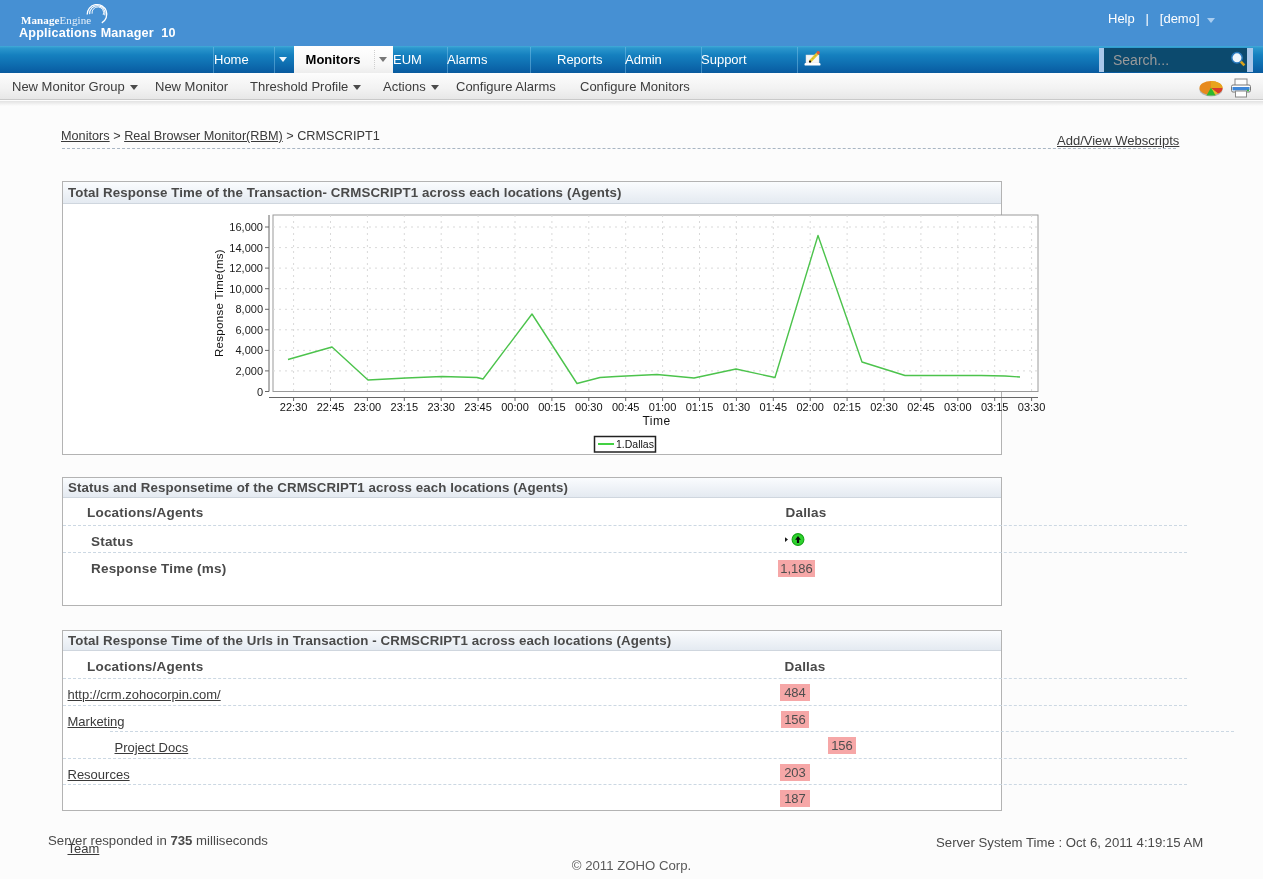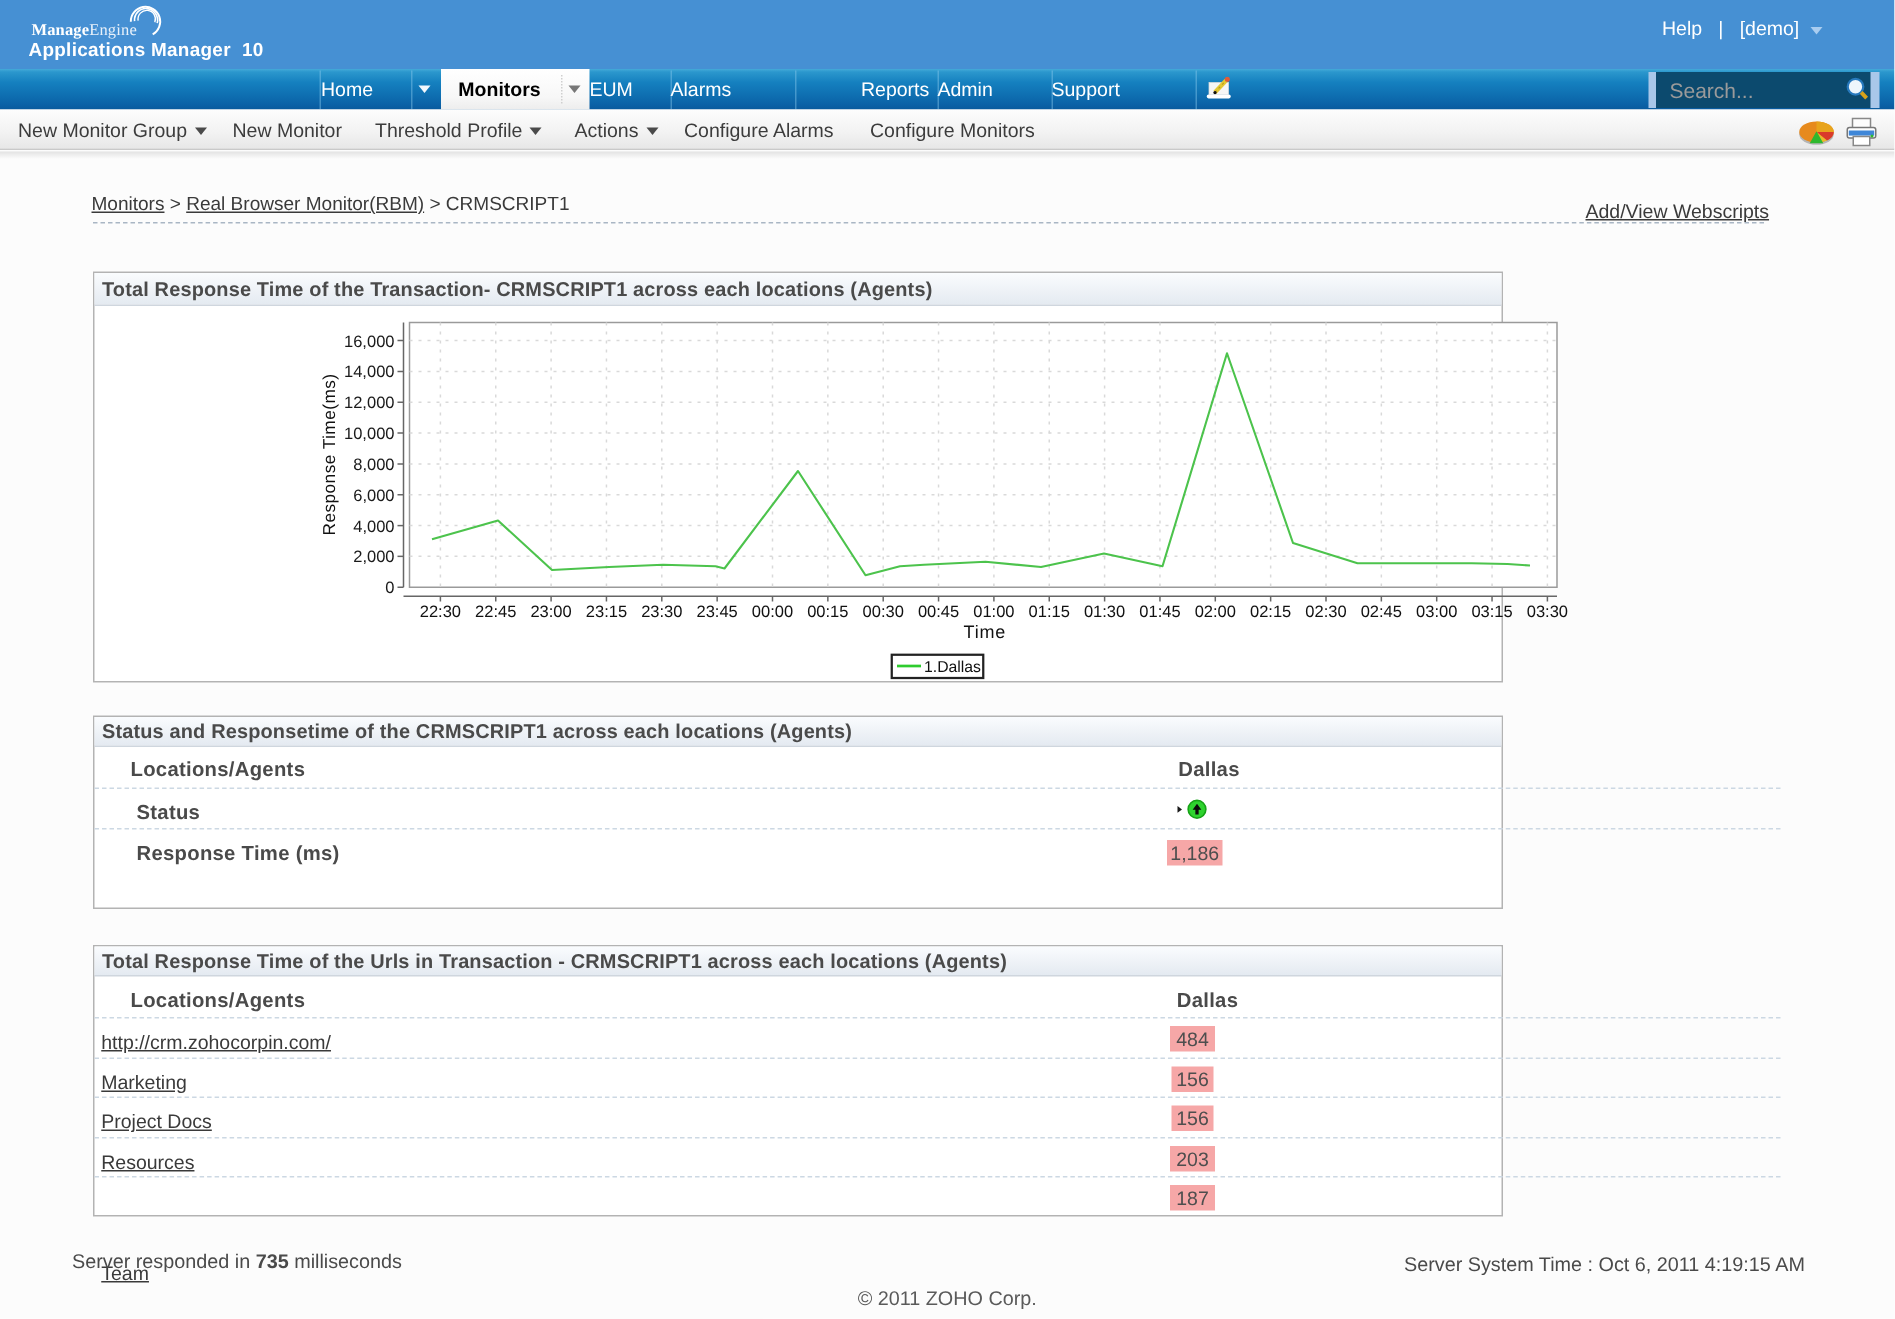--- a/index.html
+++ b/index.html
@@ -75,21 +75,21 @@
 
   <div id="navbar">
     <div class="navsep" style="left:213px;"></div>
     <div class="navitem" style="left:214px;width:60px;">Home</div>
     <div class="navsep" style="left:274px;"></div>
     <div class="nav-arrow" style="left:279px;top:11px;"></div>
     <div class="navsep" style="left:447px;"></div>
     <div class="navitem" style="left:393px;width:54px;">EUM</div>
     <div class="navitem" style="left:447px;width:83px;">Alarms</div>
     <div class="navsep" style="left:530px;"></div>
-    <div class="navitem" style="left:550px;width:95px;padding-left:24px;">Reports</div>
+    <div class="navitem" style="left:533px;width:95px;padding-left:24px;">Reports</div>
     <div class="navsep" style="left:625px;"></div>
     <div class="navitem" style="left:625px;width:76px;">Admin</div>
     <div class="navsep" style="left:701px;"></div>
     <div class="navitem" style="left:701px;width:96px;">Support</div>
     <div class="navsep" style="left:797px;"></div>
     <svg class="abs" style="left:804px;top:5px;" width="19" height="16" viewBox="0 0 19 16">
       <rect x="2" y="4" width="13" height="8" fill="#f6f6f6" stroke="#dcdcdc" stroke-width="0.5"></rect>
       <rect x="0.5" y="12" width="16" height="2.6" rx="1.2" fill="#ffffff"></rect>
       <line x1="6" y1="10.5" x2="13.5" y2="2.5" stroke="#e3c832" stroke-width="2.8"></line>
       <line x1="6" y1="10.5" x2="13.5" y2="2.5" stroke="#b89a20" stroke-width="0.7" stroke-dasharray="1.5 2"></line>
@@ -272,21 +272,21 @@
       <div class="rlabel" style="left:699px;width:66px;top:8px;text-align:center;">Dallas</div>
     </div>
     <div class="trow rowdash" style="top:46.5px;height:27px;">
       <div class="abs" style="left:4.5px;top:8px;font-size:13px;"><span class="lnk">http://crm.zohocorpin.com/</span></div>
       <div class="pinkbox" style="left:717px;top:5px;width:30px;">484</div>
     </div>
     <div class="trow rowdash" style="top:73.5px;height:26.5px;">
       <div class="abs" style="left:4.5px;top:8px;font-size:13px;"><span class="lnk">Marketing</span></div>
       <div class="pinkbox" style="left:718px;top:5px;width:28px;">156</div>
     </div>
-    <div class="trow rowdash" style="top:100px;height:26.5px;">
+    <div class="trow rowdash" style="top:100px;height:26.5px;margin-left:47px;">
       <div class="abs" style="left:4.5px;top:8px;font-size:13px;"><span class="lnk">Project Docs</span></div>
       <div class="pinkbox" style="left:718px;top:5px;width:28px;">156</div>
     </div>
     <div class="trow rowdash" style="top:126.5px;height:26.5px;">
       <div class="abs" style="left:4.5px;top:8px;font-size:13px;"><span class="lnk">Resources</span></div>
       <div class="pinkbox" style="left:717px;top:5px;width:30px;">203</div>
     </div>
     <div class="trow rowdash" style="top:153px;height:27px;">
       <div class="abs" style="left:4.5px;top:8px;font-size:13px;margin-top:48px;"><span class="lnk">Team</span></div>
       <div class="pinkbox" style="left:717px;top:5px;width:30px;">187</div>

